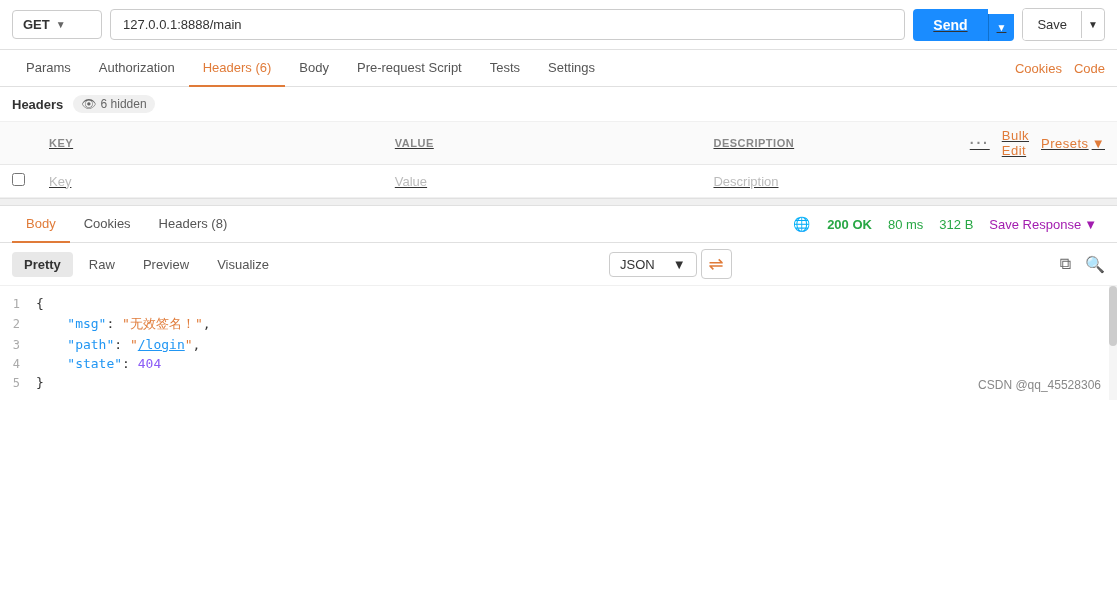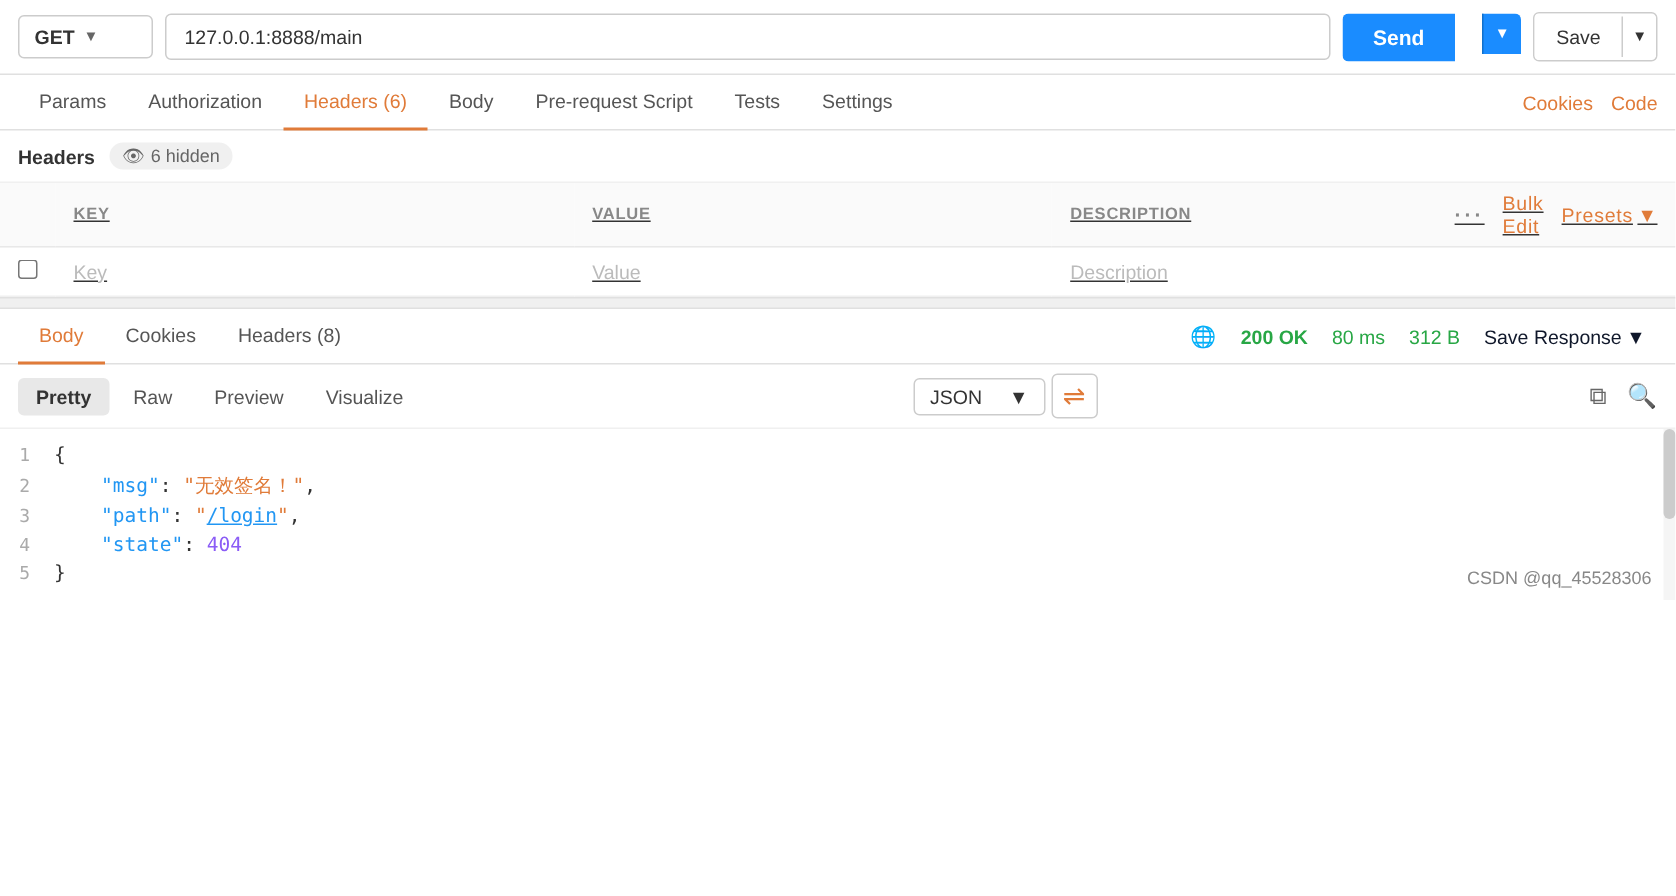--- a/index.html
+++ b/index.html
@@ -35,24 +35,25 @@
       flex: 1;
       border: 1px solid #ccc;
       border-radius: 4px;
       padding: 7px 12px;
       font-size: 13px;
       outline: none;
       color: #333;
     }
     .send-btn {
       display: flex;
-      align-items: flex-start;
-      gap: 18px;
+      align-items: flex-end;
+      gap: 0;
       border-radius: 4px;
       overflow: hidden;
+      text-decoration: underline;
     }
     .send-main {
       background: #1a8cff;
       color: #fff;
       border: none;
       padding: 8px 20px;
       font-size: 14px;
       font-weight: 600;
       cursor: pointer;
     }
@@ -215,21 +216,21 @@
     .response-status {
       display: flex;
       align-items: center;
       gap: 16px;
       padding-right: 8px;
     }
     .status-globe { color: #999; font-size: 14px; }
     .status-ok { color: #28a745; font-weight: 600; }
     .status-time { color: #28a745; }
     .status-size { color: #28a745; }
-    .save-response-btn { color: #0f172a; cursor: pointer; font-weight: 500; display: flex; align-items: center; gap: 3px; }
+    .save-response-btn { color: #a21caf; cursor: pointer; font-weight: 500; display: flex; align-items: center; gap: 3px; }
 
     
     .format-bar {
       display: flex;
       align-items: center;
       padding: 6px 12px;
       border-bottom: 1px solid #f0f0f0;
       gap: 4px;
     }
     .format-tab {

